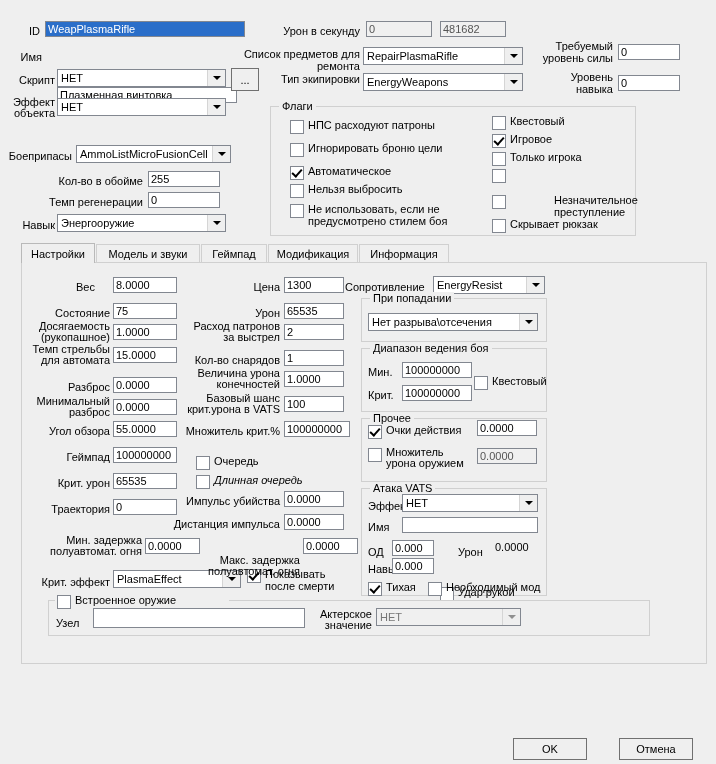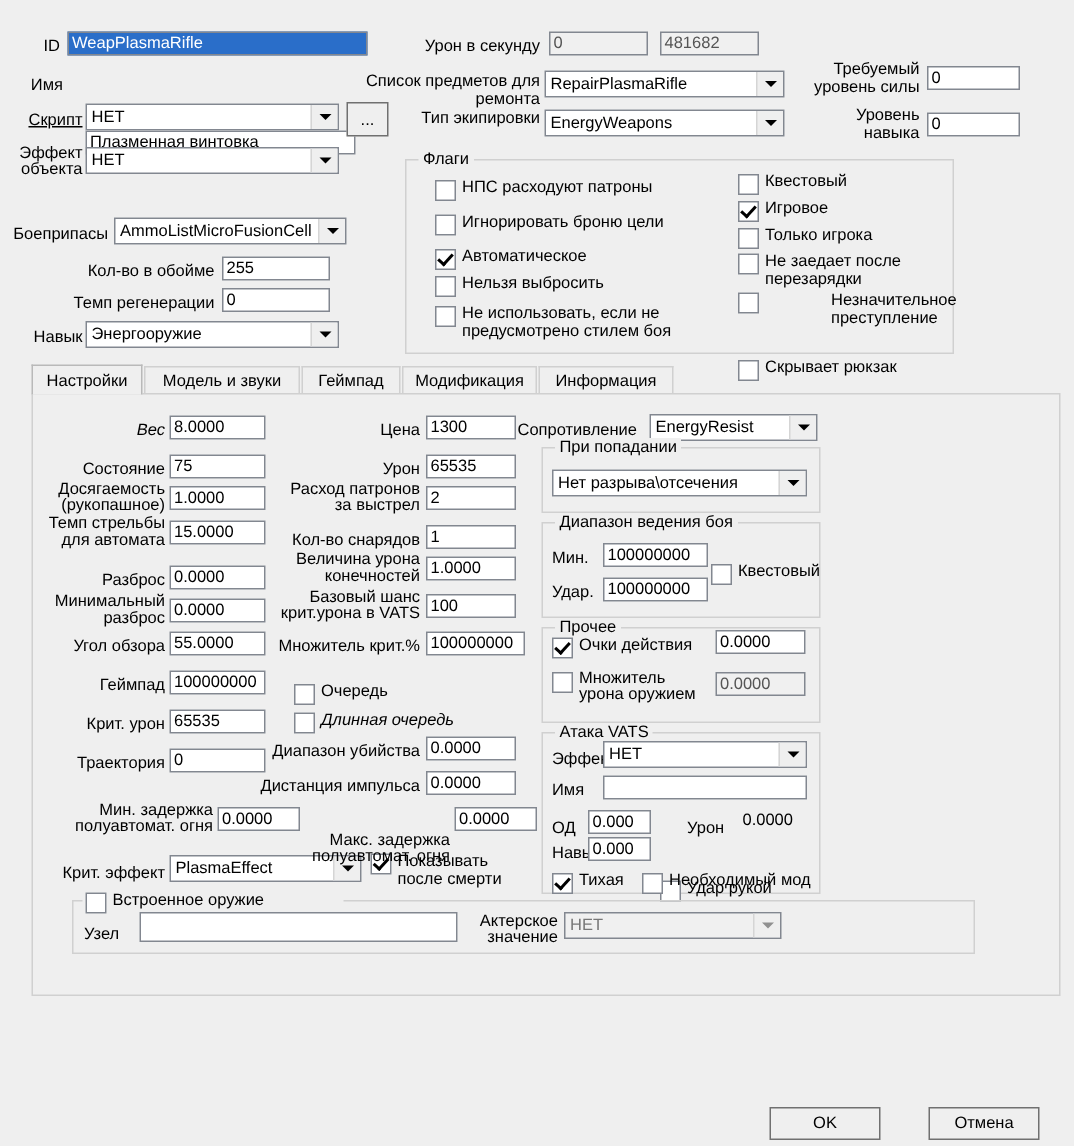--- a/index.html
+++ b/index.html
@@ -70,21 +70,21 @@
 </style>
 </head>
 <body>
 
 <div class="lbl r" style="position:absolute;left:10px;top:25px;width:30px;">ID</div>
 <div class="tf selhl" style="position:absolute;left:45px;top:21px;width:200px;">WeapPlasmaRifle</div>
 
 <div class="lbl r" style="position:absolute;left:0px;top:51px;width:42px;">Имя</div>
 <div class="tf" style="position:absolute;left:57px;top:47px;width:180px;margin-top:40px;">Плазменная винтовка</div>
 
-<div class="lbl r" style="position:absolute;left:0px;top:74px;width:55px;text-decoration:underline;">Скрипт</div>
+<div class="lbl r" style="position:absolute;left:0px;top:74px;width:55px;">Скрипт</div>
 <div class="sel" style="position:absolute;left:57px;top:69px;width:169px;">
   <span>НЕТ</span>
   <span class="arrow">
       <span class="caret"></span>
     </span>
 </div>
 <div class="btn" style="position:absolute;left:231px;top:68px;width:26px;height:21px;">...</div>
 
 <div class="lbl r" style="position:absolute;left:0px;top:97px;width:55px;line-height:11px;"><span>Эффект объекта</span></div>
 <div class="sel" style="position:absolute;left:57px;top:98px;width:169px;">
@@ -174,40 +174,39 @@
 <div class="chk" style="position:absolute;left:492px;top:133px;width:140px;">
   <span class="box on"></span>
   <span>Игровое</span>
 </div>
 <div class="chk" style="position:absolute;left:492px;top:151px;width:140px;">
   <span class="box"></span>
   <span>Только игрока</span>
 </div>
 <div class="chk" style="position:absolute;left:492px;top:168px;width:145px;line-height:12px;">
   <span class="box"></span>
-  <span>Не заедает после перезарядки</span>
 </div>
 <div class="chk" style="position:absolute;left:492px;top:194px;width:145px;line-height:12px;gap:48px;">
   <span class="box"></span>
   <span>Незначительное преступление</span>
 </div>
-<div class="chk" style="position:absolute;left:492px;top:218px;width:145px;margin-top:21px;">
+<div class="chk" style="position:absolute;left:492px;top:218px;width:145px;">
   <span class="box"></span>
   <span>Скрывает рюкзак</span>
 </div>
 
 <div class="tab active" style="left:21px;top:243px;width:74px;">Настройки</div>
 <div class="tab" style="left:96px;top:244px;width:104px;">Модель и звуки</div>
 <div class="tab" style="left:201px;top:244px;width:66px;">Геймпад</div>
 <div class="tab" style="left:268px;top:244px;width:90px;">Модификация</div>
 <div class="tab" style="left:359px;top:244px;width:90px;">Информация</div>
 
 <div class="panel" style="left:21px;top:262px;width:684px;height:400px;"></div>
 
-<div class="lbl r" style="position:absolute;left:30px;top:281px;width:80px;font-style:italic;">Вес</div>
+<div class="lbl r" style="position:absolute;left:15px;top:281px;width:80px;">Вес</div>
 <div class="tf" style="position:absolute;left:113px;top:277px;width:64px;">8.0000</div>
 
 <div class="lbl r" style="position:absolute;left:30px;top:307px;width:80px;">Состояние</div>
 <div class="tf" style="position:absolute;left:113px;top:303px;width:64px;">75</div>
 
 <div class="lbl r" style="position:absolute;left:25px;top:321px;width:85px;line-height:11px;">Досягаемость (рукопашное)</div>
 <div class="tf" style="position:absolute;left:113px;top:324px;width:64px;">1.0000</div>
 
 <div class="lbl r" style="position:absolute;left:25px;top:344px;width:85px;line-height:11px;">Темп стрельбы для автомата</div>
 <div class="tf" style="position:absolute;left:113px;top:347px;width:64px;">15.0000</div>
@@ -268,21 +267,21 @@
 
 <div class="chk" style="position:absolute;left:196px;top:455px;width:120px;">
   <span class="box"></span>
   <span>Очередь</span>
 </div>
 <div class="chk" style="position:absolute;left:196px;top:474px;width:140px;font-style:italic;">
   <span class="box"></span>
   <span>Длинная очередь</span>
 </div>
 
-<div class="lbl r" style="position:absolute;left:175px;top:495px;width:105px;">Диапазон убийства</div>
+<div class="lbl r" style="position:absolute;left:175px;top:495px;width:105px;">Импульс убийства</div>
 <div class="tf" style="position:absolute;left:284px;top:491px;width:60px;">0.0000</div>
 
 <div class="lbl r" style="position:absolute;left:160px;top:518px;width:120px;">Дистанция импульса</div>
 <div class="tf" style="position:absolute;left:284px;top:514px;width:60px;">0.0000</div>
 
 <div class="lbl r" style="position:absolute;left:190px;top:535px;width:110px;line-height:11px;margin-top:20px;">Макс. задержка полуавтомат. огня</div>
 <div class="tf" style="position:absolute;left:303px;top:538px;width:55px;">0.0000</div>
 
 <div class="lbl" style="position:absolute;left:345px;top:281px;width:90px;">Сопротивление</div>
 <div class="sel" style="position:absolute;left:433px;top:276px;width:112px;">
@@ -300,21 +299,21 @@
   <span class="arrow">
       <span class="caret"></span>
     </span>
 </div>
 
 <div class="grp" style="left:361px;top:348px;width:184px;height:62px;">
   <span class="cap">Диапазон ведения боя</span>
 </div>
 <div class="lbl" style="position:absolute;left:368px;top:366px;">Мин.</div>
 <div class="tf" style="position:absolute;left:402px;top:362px;width:70px;">100000000</div>
-<div class="lbl" style="position:absolute;left:368px;top:389px;">Удар.</div>
+<div class="lbl" style="position:absolute;left:368px;top:389px;">Крит.</div>
 <div class="tf" style="position:absolute;left:402px;top:385px;width:70px;">100000000</div>
 <div class="chk" style="position:absolute;left:474px;top:375px;width:70px;">
   <span class="box"></span>
   <span>Квестовый</span>
 </div>
 
 <div class="grp" style="left:361px;top:418px;width:184px;height:62px;">
   <span class="cap">Прочее</span>
 </div>
 <div class="chk" style="position:absolute;left:368px;top:424px;width:110px;">

